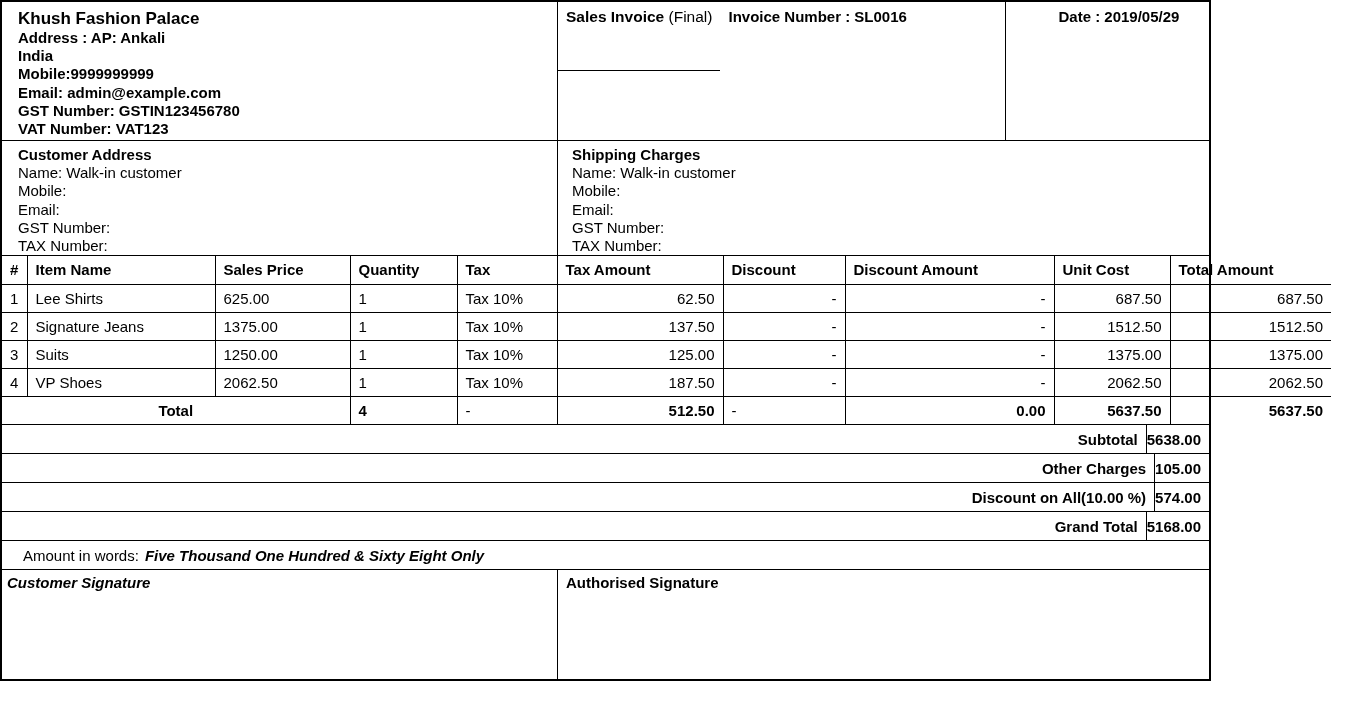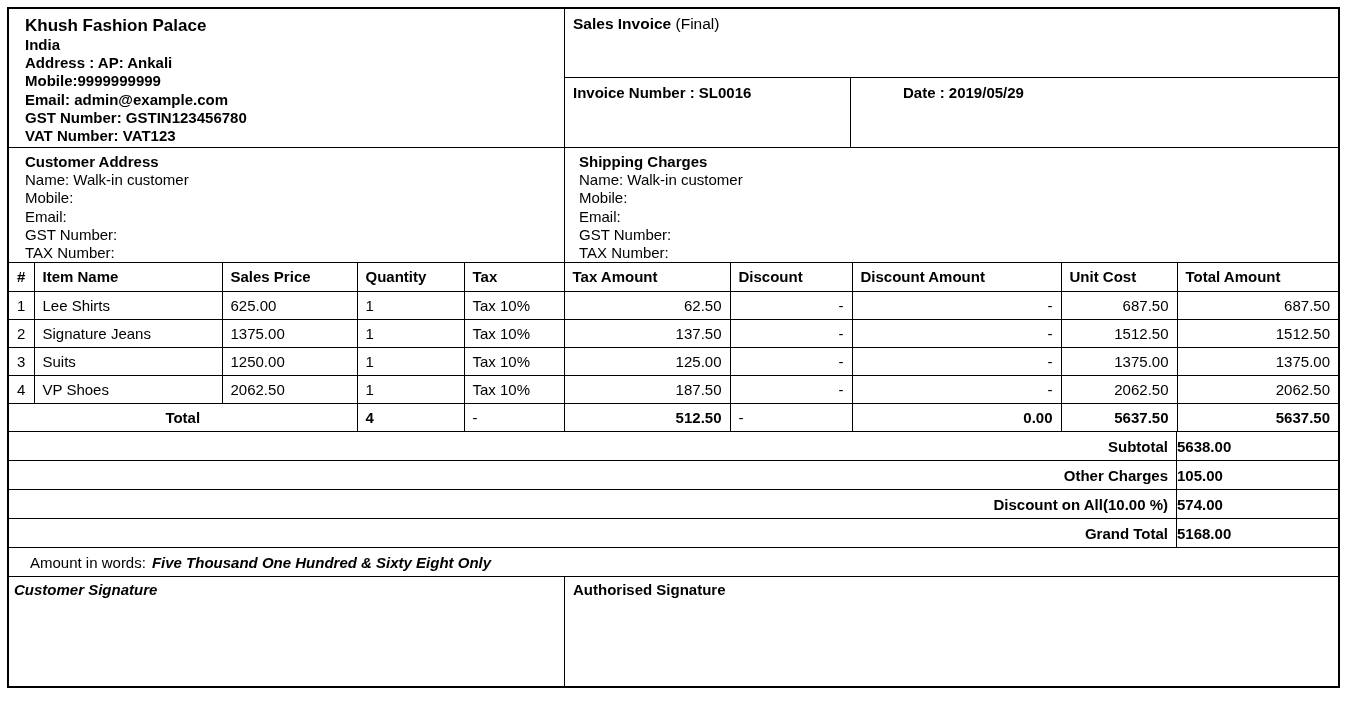--- a/index.html
+++ b/index.html
@@ -1,25 +1,25 @@
 <!DOCTYPE html>
 <html><head>
 <meta charset="utf-8">
 <style>
   * { margin:0; padding:0; box-sizing:border-box; }
   html,body { background:#fff; width:1349px; height:703px; overflow:hidden;
               font-family:"Liberation Sans", sans-serif; color:#000; }
-  .doc { margin:7px; width:1333px; border:2px solid #000; background:#fff; }
+  .doc { width:1211px; border:2px solid #000; background:#fff; }
 
   
   .sec-header { display:flex; height:138px; }
   .company { width:556px; border-right:1.5px solid #000; padding:7px 16px; }
   .company .name { font-size:17px; font-weight:bold; line-height:20px; }
   .company .line { font-size:15px; font-weight:bold; line-height:18.2px; }
-  .inv-panel { flex:1; display:flex; flex-direction:column; }
+  .inv-panel { flex:1; display:flex; flex-direction:row; }
   .inv-title { height:69px; border-bottom:1.5px solid #000; padding:6px 8px; font-size:15.5px; }
   .inv-title .t { font-weight:bold; }
   .inv-title .s { font-weight:normal; }
   .inv-meta { flex:1; display:flex;gap:44px; }
   .inv-number { width:286px; border-right:1.5px solid #000; padding:6px 8px; font-size:15px; font-weight:bold; }
   .inv-date { flex:1; padding:6px 8px; font-size:15px; font-weight:bold; }
 
   
   .sec-address { display:flex; height:115px; border-top:1.5px solid #000; }
   .addr { font-size:15px; line-height:18.2px; padding:5px 16px; }
@@ -55,22 +55,22 @@
   .sign-auth { flex:1; padding:4px 8px; }
 </style>
 </head>
 <body>
 
 <div class="doc">
 
   <div class="sec-header">
     <div class="company">
       <div class="name">Khush Fashion Palace</div>
+      <div class="line">Address : AP: Ankali</div>
       <div class="line">India</div>
-      <div class="line">Address : AP: Ankali</div>
       <div class="line">Mobile:9999999999</div>
       <div class="line">Email: admin@example.com</div>
       <div class="line">GST Number: GSTIN123456780</div>
       <div class="line">VAT Number: VAT123</div>
     </div>
     <div class="inv-panel">
       <div class="inv-title">
         <span class="t">Sales Invoice</span>
         <span class="s">(Final)</span>
       </div>

